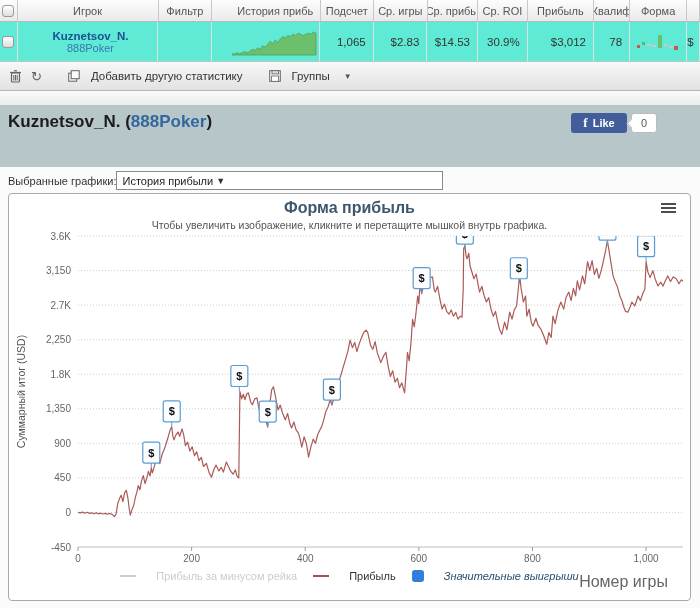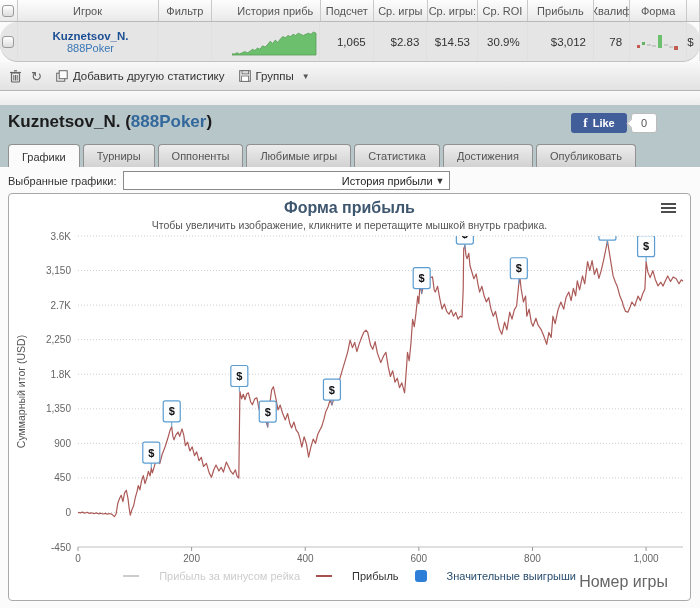--- a/index.html
+++ b/index.html
@@ -5,39 +5,39 @@
   * { margin:0; padding:0; box-sizing:border-box; }
   body { font-family:"Liberation Sans","DejaVu Sans",sans-serif; background:#fbfbfb; }
   .page { position:relative; width:700px; height:608px; overflow:hidden; background:#fbfbfb; }
 
   
   .t-head { position:absolute; top:0; left:0; width:700px; height:22px; display:flex;
             background:linear-gradient(#fdfdfd,#e9e9e9); border-bottom:1px solid #b9b9b9; }
   .t-head .cell { font-size:11px; color:#555; display:flex; align-items:center; justify-content:center;
                   border-right:1px solid #c9c9c9; overflow:hidden; white-space:nowrap; }
   .t-row { position:absolute; top:22px; left:0; width:700px; height:40px; display:flex;
-           background:#e5e5e5; border-bottom:1px solid #c2c2c2;border-radius:18px; }
+           background:#5eead4; border-bottom:1px solid #c2c2c2; }
   .t-row .cell { font-size:11.5px; color:#333; display:flex; align-items:center;
                  border-right:1px solid #e0e0e0; overflow:hidden; white-space:nowrap; }
   .cell.num { justify-content:flex-end; padding-right:7px; }
   .c0{width:18px;justify-content:center;} .c1{width:145px;} .c2{width:55px;} .c3{width:92px;justify-content:center;margin-left:19px;}
   .c4{width:55px;} .c5{width:55px;} .c6{width:52px;} .c7{width:51px;} .c8{width:68px;} .c9{width:37px;}
   .c10{width:59px;justify-content:center;} .c11{width:13px;border-right:none;}
   .chk { width:12px; height:12px; border:1px solid #9a9a9a; border-radius:3px;
          background:linear-gradient(#fff,#ddd); }
   .player-cell { display:flex; flex-direction:column; justify-content:center; padding-left:6px; }
   .player-name { font-weight:bold; color:#1b4f93; font-size:11.5px; }
   .player-site { color:#3a77b5; font-size:11px; }
 
   
   .toolbar { position:absolute; top:62px; left:0; width:700px; height:29px;
              background:linear-gradient(#f8f8f8,#e2e2e2); border-bottom:1px solid #b5b5b5;
              display:flex; align-items:center; font-size:11.5px; color:#444; }
   .tb-ico { color:#666; font-size:13px; margin-left:10px; cursor:pointer; display:flex; align-items:center; }
-  .tb-btn { display:flex; align-items:center; gap:5px; margin-left:14px; cursor:pointer; color:#333; }
+  .tb-btn { display:flex; align-items:center; gap:11px; margin-left:26px; cursor:pointer; color:#333; }
   .caret { font-size:8px; color:#555; margin-left:3px; }
 
   .strip { position:absolute; top:91px; left:0; width:700px; height:14px;
            background:linear-gradient(#fafafa,#ececec); }
 
   
   .profile-top { position:absolute; top:105px; left:0; width:700px; height:62px; background:#b7c6c9; }
   .profile-title { position:absolute; left:8px; top:7px; font-size:17px; font-weight:bold; color:#1c1c1c;text-align:center; }
   .profile-title .site { color:#33689c; }
   .fb-like { position:absolute; right:73px; top:8px; width:56px; height:20px; background:#415e9b;
@@ -52,58 +52,58 @@
                      transform:rotate(45deg); }
   .tabs { position:absolute; left:8px; bottom:-1px; display:flex; gap:3px; }
   .tab { height:23px; padding:0 13px; display:flex; align-items:center; font-size:11px; color:#555;
          background:linear-gradient(#ececec,#d2d2d2); border:1px solid #909090; border-bottom:none;
          border-radius:4px 4px 0 0; cursor:pointer; }
   .tab.active { background:#fbfbfb; color:#333; height:24px; }
 
   
   .content { position:absolute; top:167px; left:0; width:700px; height:441px; background:#fbfbfb; }
   .selector-row { position:absolute; left:8px; top:4px; display:flex; align-items:center; font-size:11px; color:#333; }
-  .selector { width:327px; height:19px; margin-left:7px; background:#fff; border:1px solid #8a8a8a;
+  .selector { width:327px; height:19px; background:#fff; border:1px solid #8a8a8a;
               display:flex; align-items:center; padding:0 5px; font-size:11px; color:#222;
-              justify-content:flex-end; cursor:pointer; }
+              justify-content:flex-start; cursor:pointer; }
   .selector .caret { font-size:9px; color:#333; }
 
   
   .chart-panel { position:absolute; left:8px; top:26px; width:683px; height:408px; background:#fff;
                  border:1px solid #a9a9a9; border-radius:4px; }
   .chart-title { position:absolute; top:5px; width:100%; text-align:center; font-size:16px;
                  font-weight:600; color:#3E576F; }
   .chart-subtitle { position:absolute; top:25px; width:100%; text-align:center; font-size:10.5px; color:#555; }
   .burger { position:absolute; right:14px; top:9px; width:15px; cursor:pointer; }
   .burger div { height:2px; background:#4d4d4d; margin-bottom:2px; }
   .legend { position:absolute; top:376px; width:100%; display:flex; justify-content:center;
             gap:16px; font-size:11px; color:#333; align-items:center; }
   .lg-item { display:flex; align-items:center; gap:20px; cursor:pointer;text-align:right; }
   .lg-line { width:16px; height:2px; }
   .lg-sq { width:12px; height:12px; border-radius:3px; }
   .lg-item.disabled span:last-child { color:#ccc; }
-  .lg-flag-label { color:#294d6e; }
+  .lg-flag-label { color:#294d6e;font-style:italic; }
   .x-title { position:absolute; right:22px; top:379px; font-size:16px; color:#666; }
   svg text { font-family:"Liberation Sans","DejaVu Sans",sans-serif; }
 </style>
 </head>
 <body>
 
 <div class="page">
 
   <div class="t-head">
     <div class="cell c0">
         <span class="chk"></span>
       </div>
     <div class="cell c1">Игрок</div>
     <div class="cell c2">Фильтр</div>
     <div class="cell c3">История прибь</div>
     <div class="cell c4">Подсчет</div>
     <div class="cell c5">Ср. игры</div>
-    <div class="cell c6">Ср. игры:</div>
+    <div class="cell c6">Ср. прибь:</div>
     <div class="cell c7">Ср. ROI</div>
     <div class="cell c8">Прибыль</div>
     <div class="cell c9">Квалиф</div>
     <div class="cell c10">Форма</div>
     <div class="cell c11"></div>
   </div>
 
   <div class="t-row">
     <div class="cell c0">
         <span class="chk"></span>
@@ -173,29 +173,20 @@
 
   <div class="profile-top">
     <div class="profile-title">
       <span>Kuznetsov_N. (</span><span class="site">888Poker</span><span>)</span>
     </div>
     <div class="fb-like">
       <span class="fb-f">f</span>
       <span>Like</span>
     </div>
     <div class="fb-count">0</div>
-    <div class="tabs">
-      <div class="tab active">Графики</div>
-      <div class="tab">Турниры</div>
-      <div class="tab">Оппоненты</div>
-      <div class="tab">Любимые игры</div>
-      <div class="tab">Статистика</div>
-      <div class="tab">Достижения</div>
-      <div class="tab">Опубликовать</div>
-    </div>
   </div>
 
   <div class="content">
     <div class="selector-row">
       <span>Выбранные графики:</span>
       <div class="selector">
         <span>История прибыли</span>
         <span class="caret">▼</span>
       </div>
     </div>

